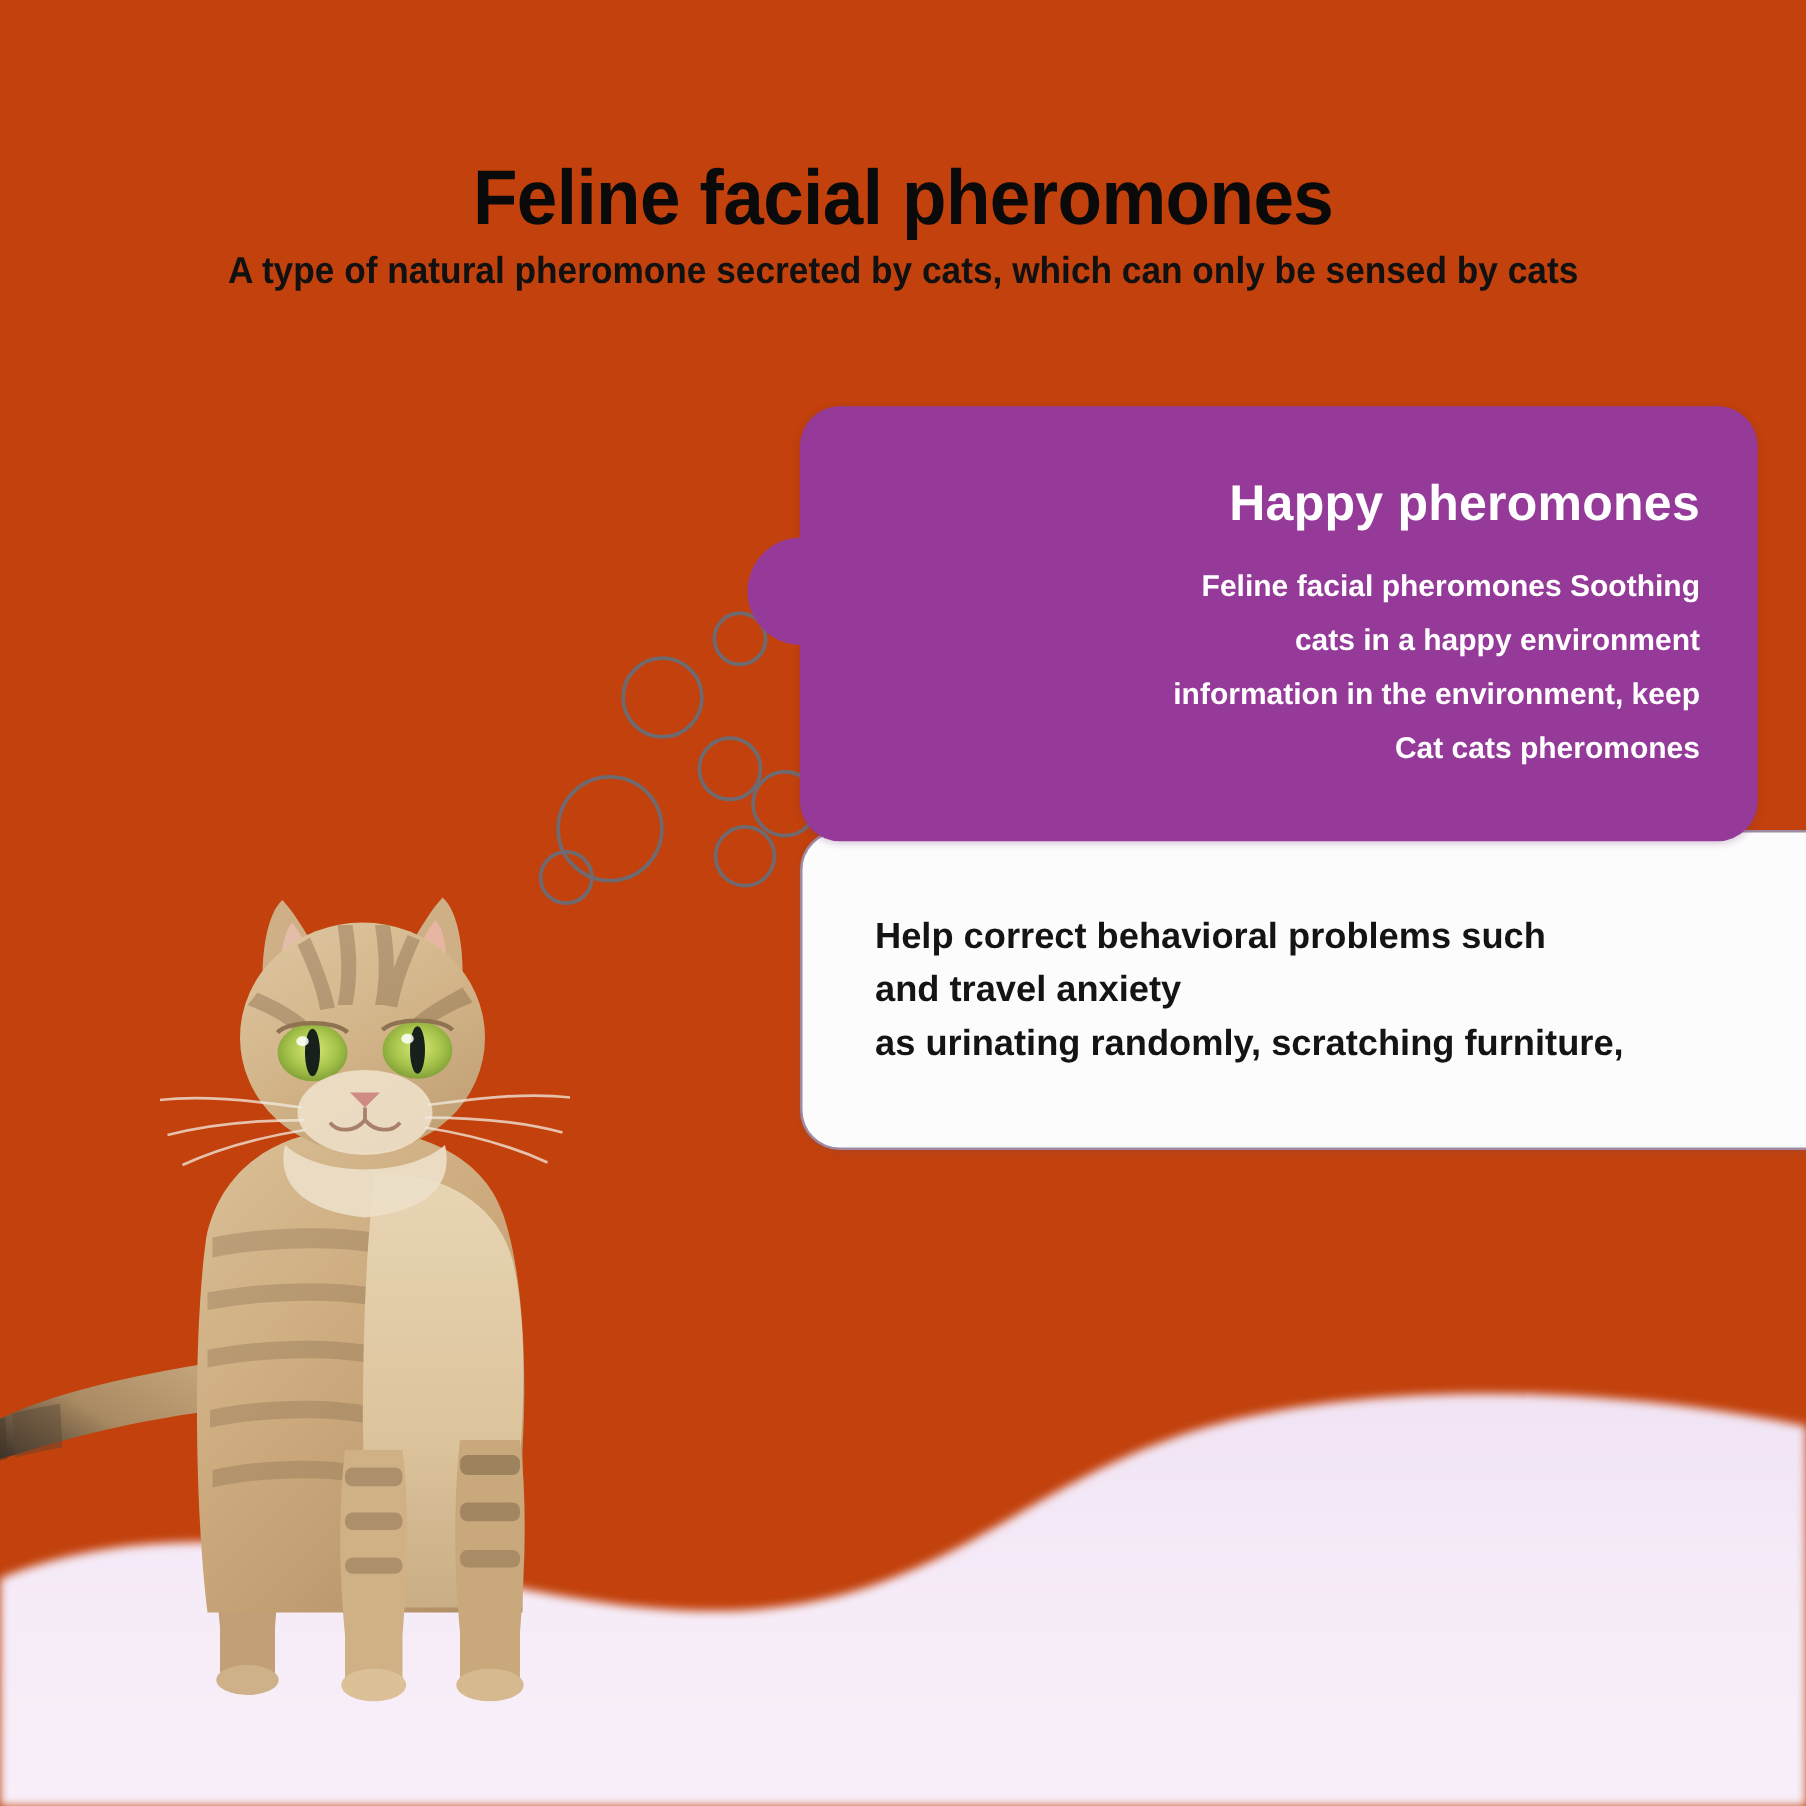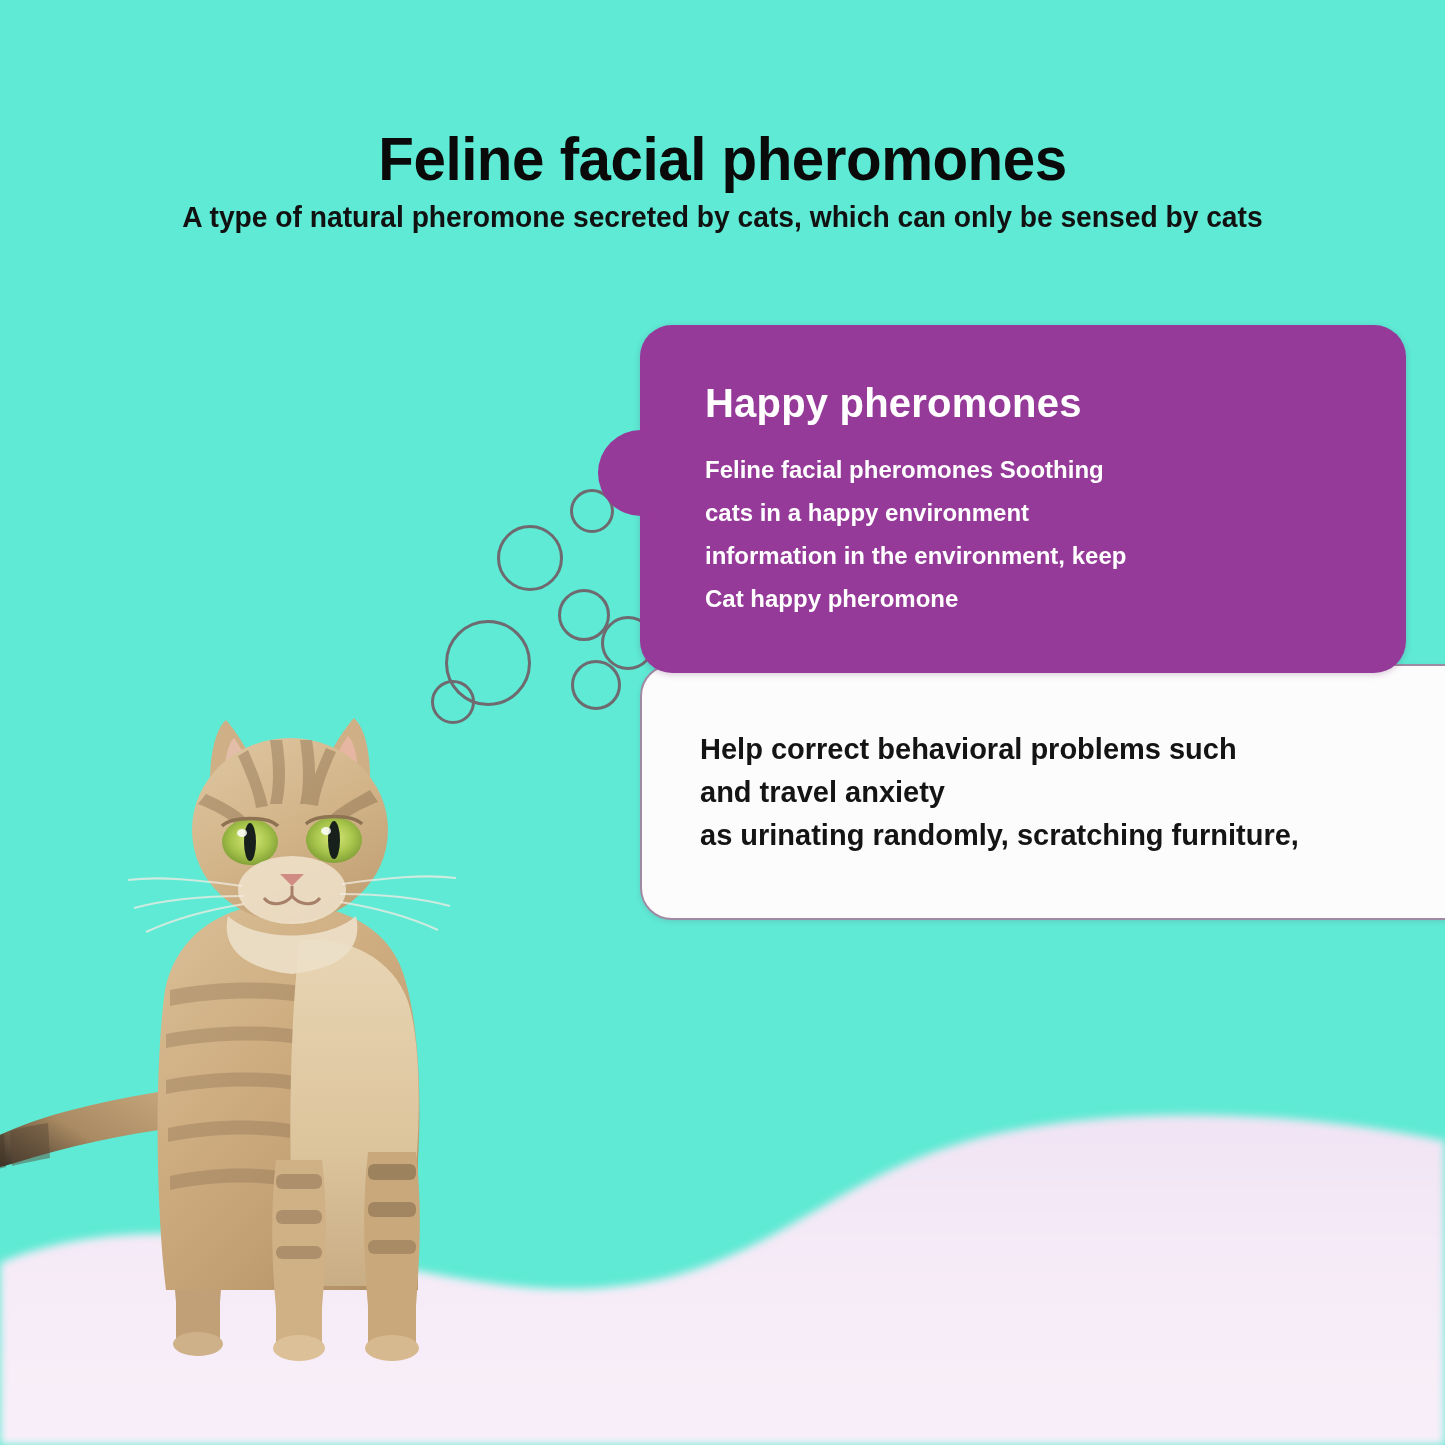--- a/index.html
+++ b/index.html
@@ -9,21 +9,21 @@
     background: #ffffff;
   }
   body {
     font-family: "Liberation Sans", sans-serif;
   }
 
   #poster {
     position: relative;
     width: 1445px;
     height: 1445px;
-    background: #5eead4;
+    background: #c2410c;
     overflow: hidden;
   }
 
   
   .wave-layer {
     position: absolute;
     left: 0;
     bottom: 0;
     width: 1445px;
     height: 340px;
@@ -89,20 +89,21 @@
   
   .card-purple {
     position: absolute;
     left: 640px;
     top: 325px;
     width: 766px;
     height: 348px;
     background: #963a99;
     border-radius: 32px;
     box-shadow: 0 2px 6px rgba(90, 40, 95, 0.22);
+    text-align: right;
   }
   .card-purple-notch {
     position: absolute;
     left: -42px;
     top: 105px;
     width: 86px;
     height: 86px;
     background: #963a99;
     border-radius: 50%;
   }
@@ -324,18 +325,18 @@
   </div>
 
   <div class="card-purple">
     <div class="card-purple-notch"></div>
     <div class="card-purple-inner">
       <div class="card-heading">Happy pheromones</div>
       <div class="card-body">
         <div>Feline facial pheromones Soothing</div>
         <div>cats in a happy environment</div>
         <div>information in the environment, keep</div>
-        <div>Cat happy pheromone</div>
+        <div>Cat cats pheromones</div>
       </div>
     </div>
   </div>
 
 </div>
 
 </body></html>

